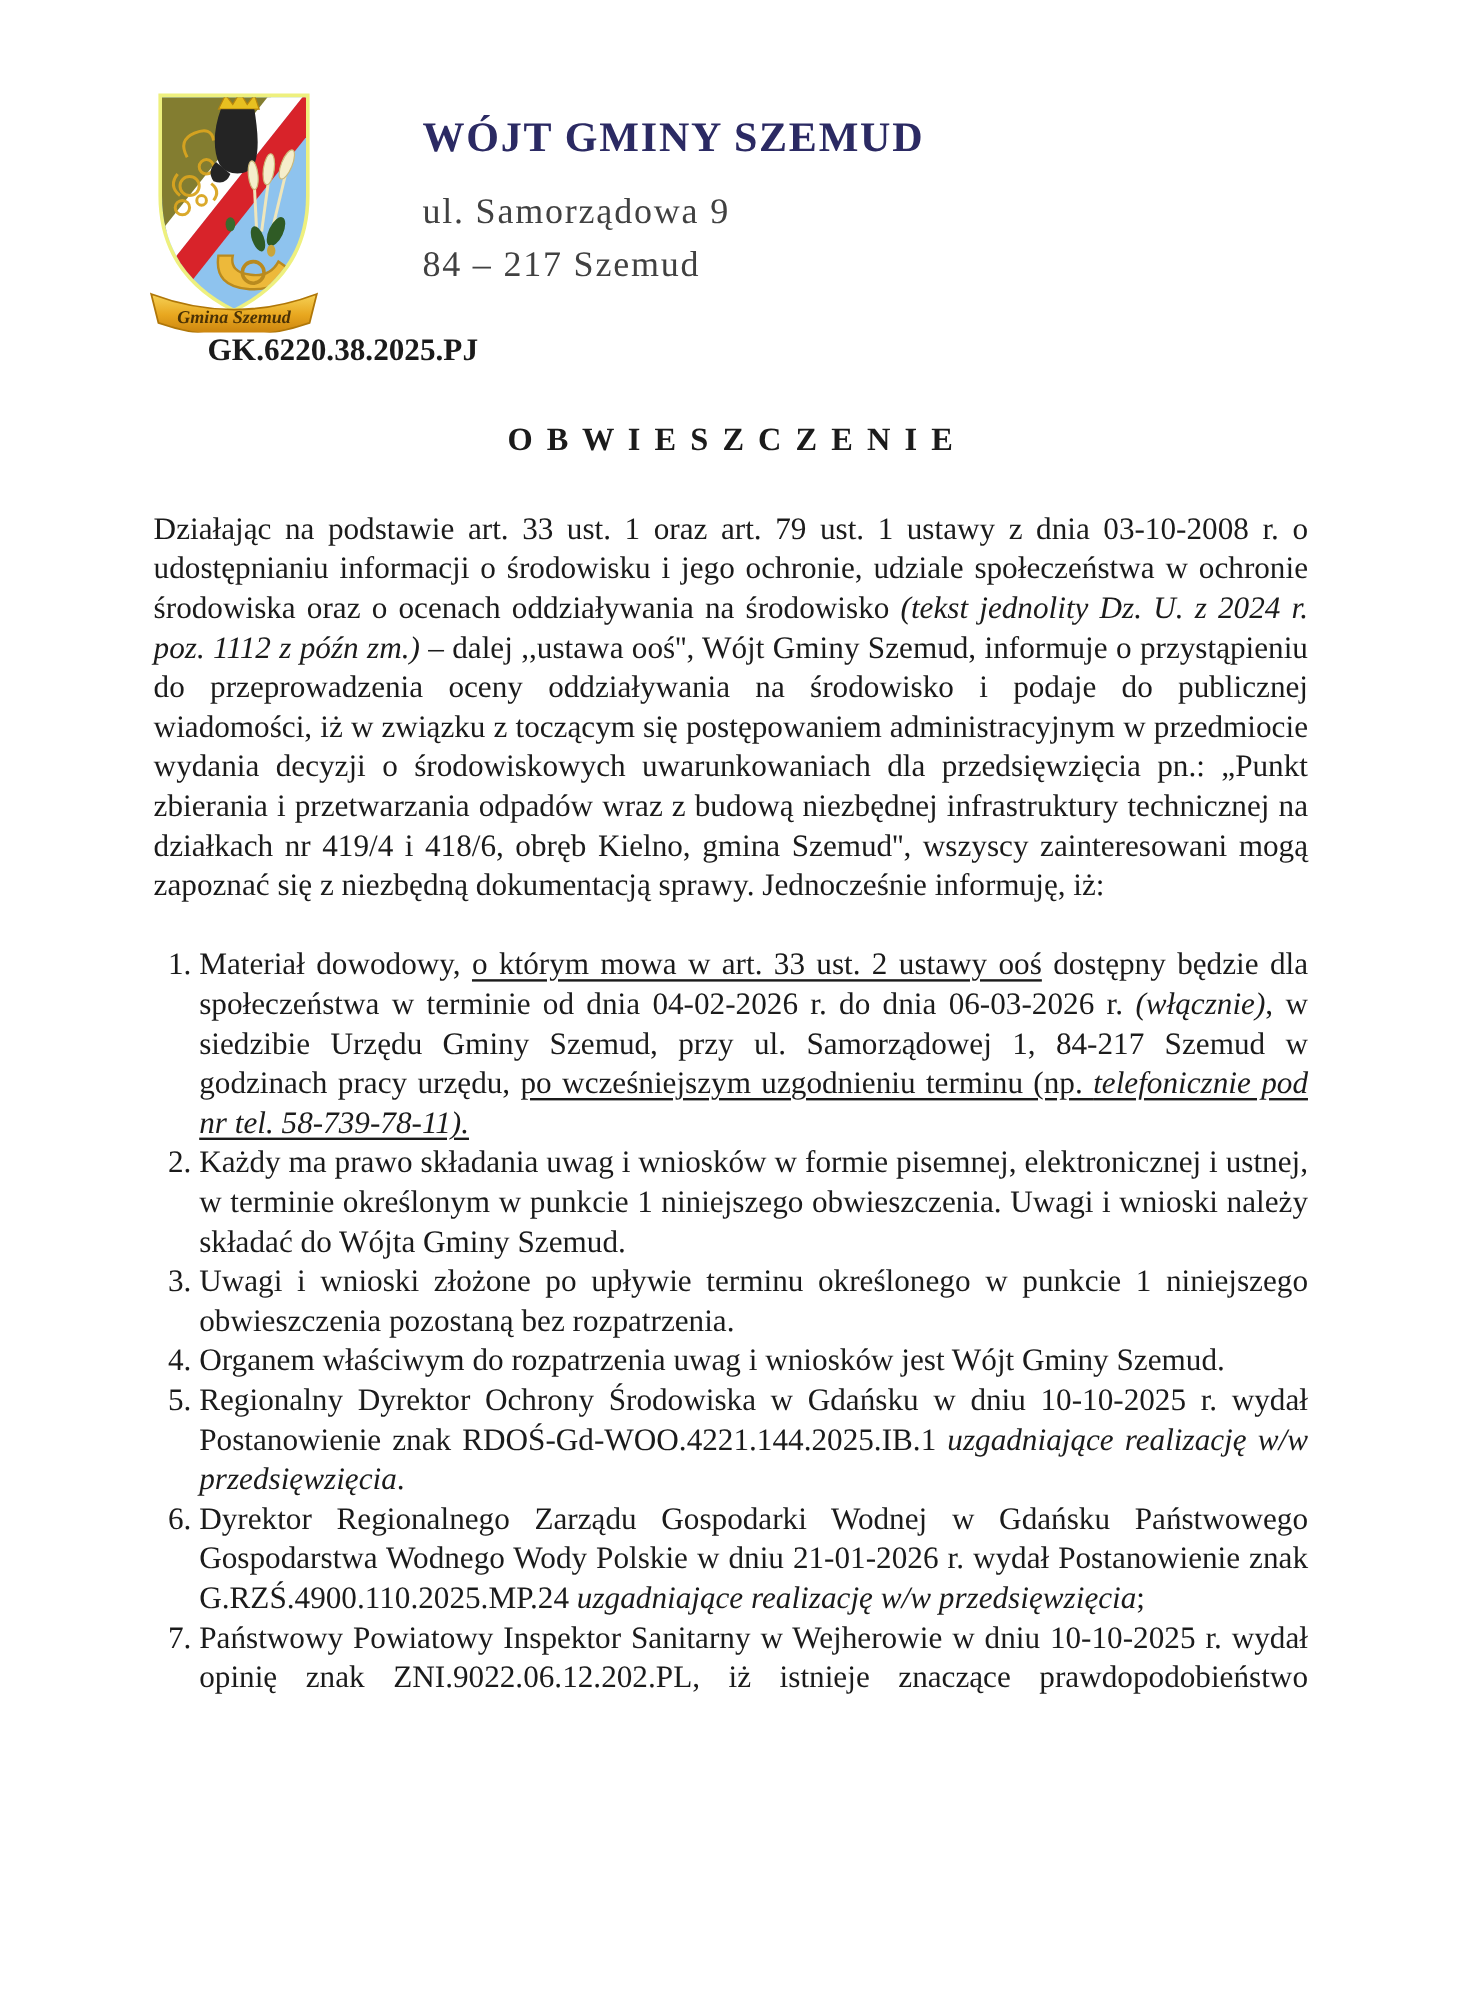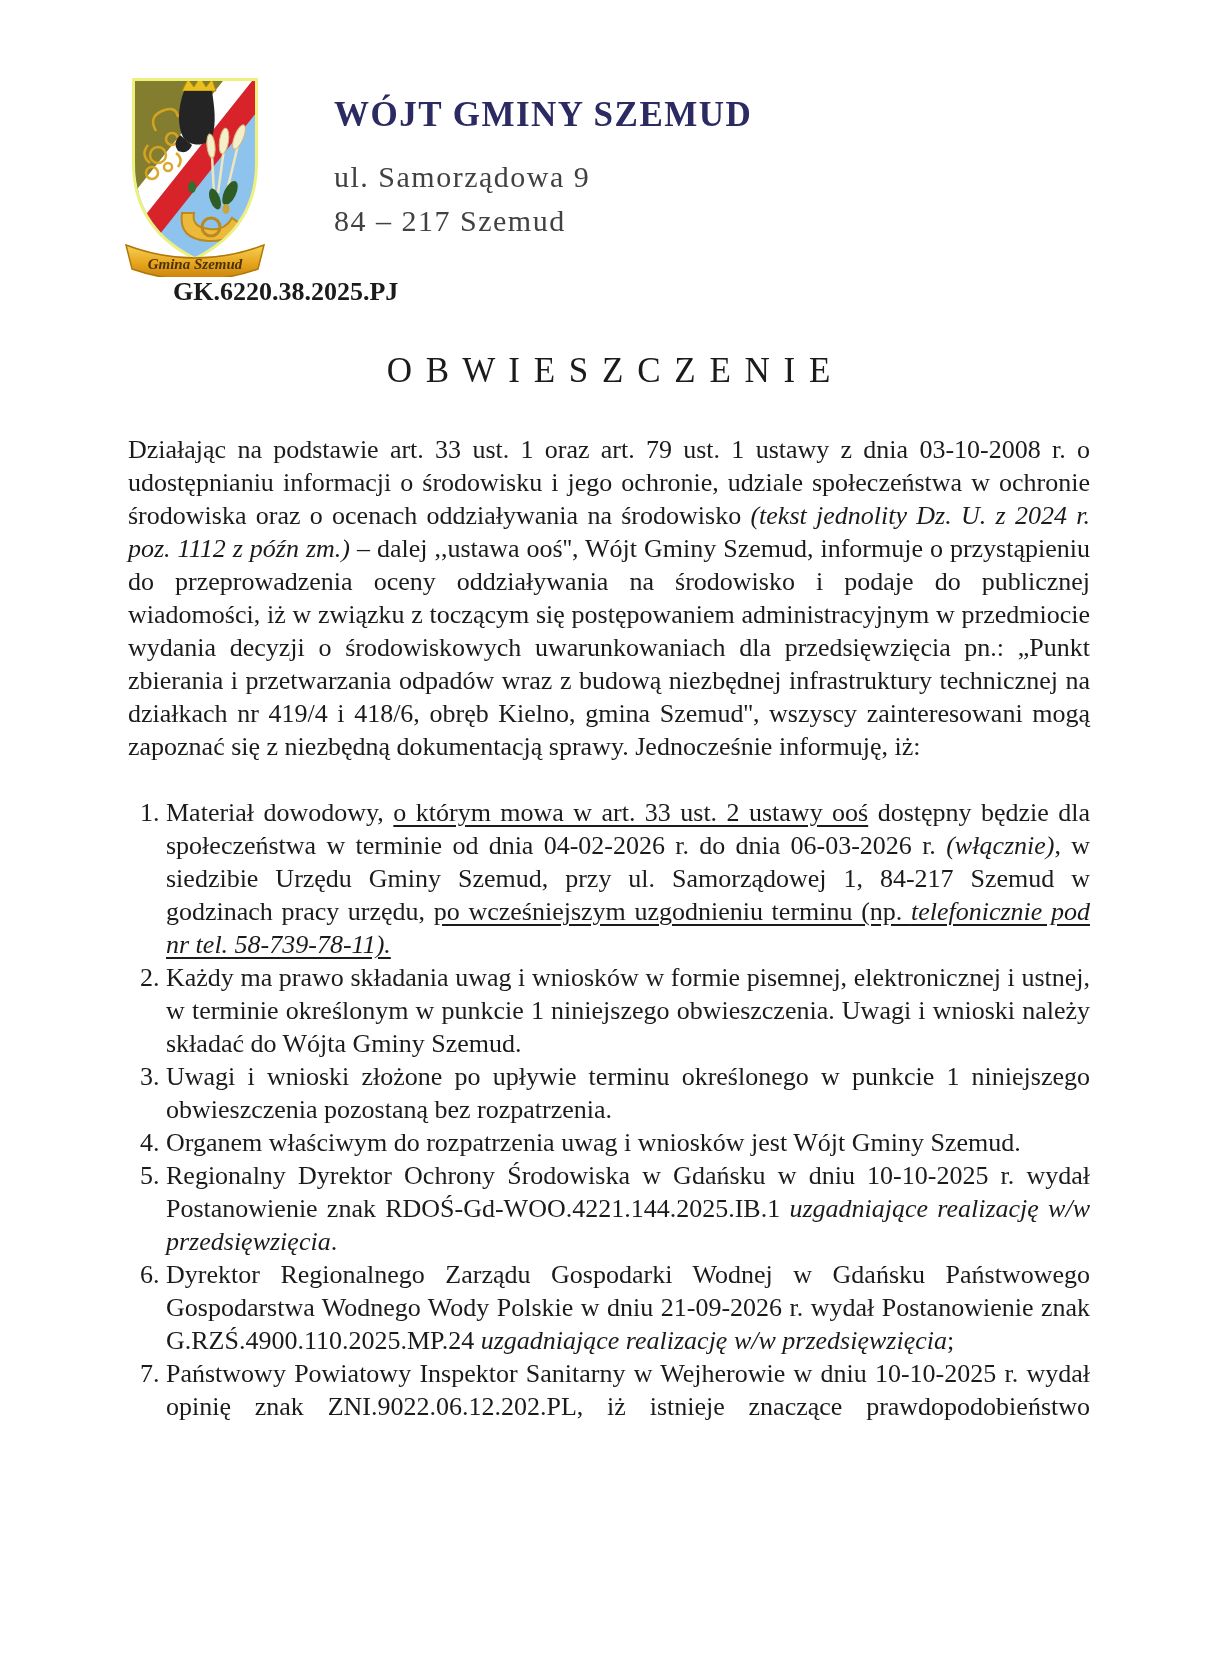--- a/index.html
+++ b/index.html
@@ -9,34 +9,34 @@
     box-sizing:border-box;
     background:#ffffff;
     padding:75px 139px 0 128px;
     font-family:"Liberation Serif", serif;
     color:var(--body_text,#1b1b1b);
     overflow:hidden;
   }
   
   .header{display:flex;align-items:flex-start;}
   .crest{flex:0 0 auto;margin-left:-6px;}
-  .header-text{margin-left:66px;padding-top:20px;}
+  .header-text{margin-left:84px;padding-top:20px;}
   .org-title{
     font-size:35px;font-weight:bold;letter-spacing:1.5px;
     color:var(--title_navy,#2b2a63);
   }
   .org-address{margin-top:20px;font-size:30px;letter-spacing:1.5px;
     color:var(--address_gray,#414141);line-height:1.48;}
   
   .ref-row{display:flex;justify-content:space-between;align-items:baseline;
     font-size:26px;}
   .ref-number{font-weight:bold;margin-left:45px;}
   
   .notice-heading{margin-top:44px;text-align:center;
-    font-size:35px;font-weight:normal;letter-spacing:1px;word-spacing:3px;}
+    font-size:27px;font-weight:bold;letter-spacing:1px;word-spacing:3px;}
   
   .body-text{font-size:26px;line-height:33px;text-align:justify;}
   .intro{margin-top:42px;}
   ol.notice-list{margin:33px 0 0 0;padding:0 0 0 38px;}
   ol.notice-list li{text-align:justify;margin:0;padding:0;}
   li.justify-last{text-align-last:justify;}
   .b{font-weight:normal;}
   .i{font-style:italic;}
   .u{text-decoration:underline;text-decoration-thickness:2px;text-underline-offset:4px;}
 </style>
@@ -123,17 +123,17 @@
   <div class="notice-heading">O B W I E S Z C Z E N I E</div>
 
   <p class="body-text intro"><span>Działając na podstawie art. 33 ust. 1 oraz art. 79 ust. 1 ustawy z dnia 03-10-2008 r. o udostępnianiu informacji o środowisku i jego ochronie, udziale społeczeństwa w ochronie środowiska oraz o ocenach oddziaływania na środowisko </span><span class="i">(tekst jednolity Dz. U. z 2024 r. poz. 1112 z późn zm.)</span><span> – dalej ,,ustawa ooś'', </span><span class="b">Wójt Gminy Szemud, informuje o przystąpieniu do przeprowadzenia oceny oddziaływania na środowisko i podaje do publicznej wiadomości,</span><span> iż w związku z toczącym się postępowaniem administracyjnym w przedmiocie wydania decyzji o środowiskowych uwarunkowaniach dla przedsięwzięcia pn.: </span><span class="b">„Punkt zbierania i przetwarzania odpadów wraz z budową niezbędnej infrastruktury technicznej na działkach nr 419/4 i 418/6, obręb Kielno, gmina Szemud'',</span><span> wszyscy zainteresowani mogą zapoznać się z niezbędną dokumentacją sprawy. </span><span class="b">Jednocześnie informuję, iż:</span></p>
 
   <ol class="notice-list body-text">
     <li><span>Materiał dowodowy, </span><span class="b u">o którym mowa w art. 33 ust. 2 ustawy ooś</span><span> dostępny będzie dla społeczeństwa w terminie </span><span class="b">od dnia 04-02-2026 r. do dnia 06-03-2026 r.</span><span> </span><span class="i">(włącznie)</span><span>, w siedzibie Urzędu Gminy Szemud, przy ul. Samorządowej 1, 84-217 Szemud w godzinach pracy urzędu, </span><span class="b u">po wcześniejszym uzgodnieniu terminu (np. </span><span class="b i u">telefonicznie pod nr tel. 58-739-78-11).</span></li>
     <li><span>Każdy ma prawo składania uwag i wniosków w formie pisemnej, elektronicznej i ustnej, w terminie określonym w punkcie 1 niniejszego obwieszczenia. Uwagi i wnioski należy składać do Wójta Gminy Szemud.</span></li>
     <li><span>Uwagi i wnioski złożone po upływie terminu określonego w punkcie 1 niniejszego obwieszczenia pozostaną bez rozpatrzenia.</span></li>
     <li><span>Organem właściwym do rozpatrzenia uwag i wniosków jest Wójt Gminy Szemud.</span></li>
     <li><span>Regionalny Dyrektor Ochrony Środowiska w Gdańsku w dniu 10-10-2025 r. wydał Postanowienie znak RDOŚ-Gd-WOO.4221.144.2025.IB.1 </span><span class="b i">uzgadniające realizację w/w przedsięwzięcia</span><span>.</span></li>
-    <li><span>Dyrektor Regionalnego Zarządu Gospodarki Wodnej w Gdańsku Państwowego Gospodarstwa Wodnego Wody Polskie w dniu 21-09-2026 r. wydał Postanowienie znak G.RZŚ.4900.110.2025.MP.24 </span><span class="b i">uzgadniające realizację w/w przedsięwzięcia</span><span>;</span></li>
+    <li><span>Dyrektor Regionalnego Zarządu Gospodarki Wodnej w Gdańsku Państwowego Gospodarstwa Wodnego Wody Polskie w dniu 21-01-2026 r. wydał Postanowienie znak G.RZŚ.4900.110.2025.MP.24 </span><span class="b i">uzgadniające realizację w/w przedsięwzięcia</span><span>;</span></li>
     <li class="justify-last"><span>Państwowy Powiatowy Inspektor Sanitarny w Wejherowie w dniu 10-10-2025 r. wydał opinię znak ZNI.9022.06.12.202.PL, iż istnieje znaczące prawdopodobieństwo</span></li>
   </ol>
 
 </div>
 
 </body></html>

